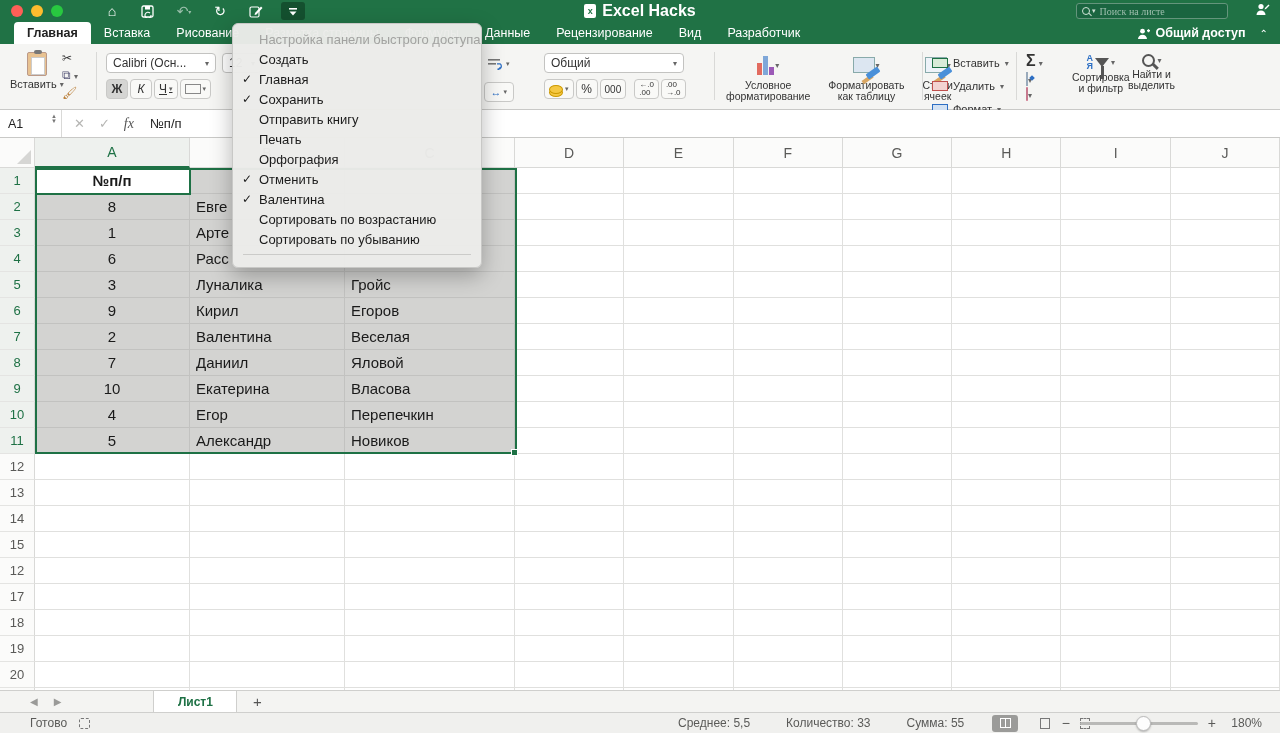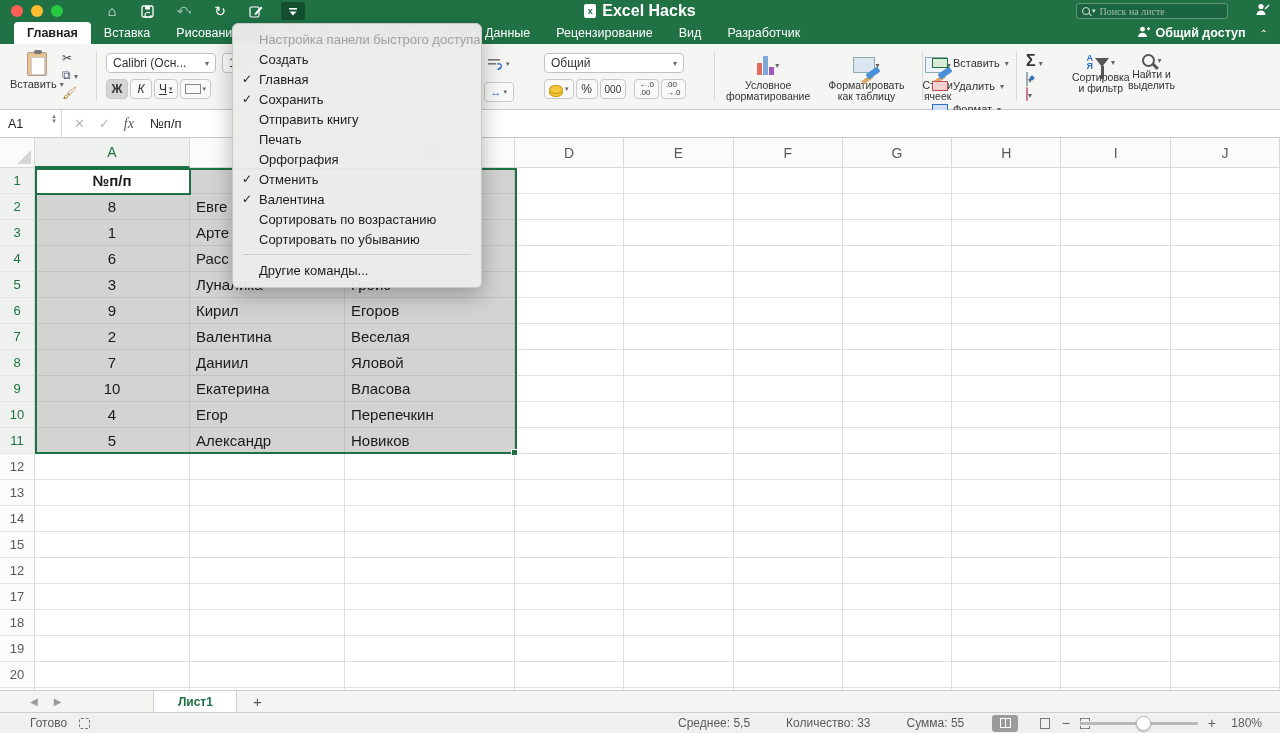--- a/index.html
+++ b/index.html
@@ -34,21 +34,21 @@
   .account { position:absolute; right:10px; top:2px; color:#fff; font-size:13px; }
 
   
   .tabrow { position:absolute; left:0; top:22px; width:1280px; height:22px;
     background:#207245; display:flex; align-items:flex-end; }
   .tabs { display:flex; margin-left:14px; }
   .tab { color:#fff; font-size:12.5px; padding:4px 13px 4px; white-space:nowrap; cursor:default; }
   .tab.active { background:#fff; color:#222; font-weight:bold; border-radius:4px 4px 0 0; }
   .tab-right { position:absolute; right:12px; top:0; height:22px; display:flex;
     align-items:center; gap:14px; color:#fff; font-size:12.5px; }
-  .share { display:flex; align-items:flex-start; gap:5px; font-weight:bold;}
+  .share { display:flex; align-items:flex-end; gap:5px; font-weight:bold;}
   .chev { font-size:10px; }
 
   
   .ribbon { position:absolute; left:0; top:44px; width:1280px; height:66px;
     background:#f5f5f3; border-bottom:1px solid #c9c9c7; font-size:11px; color:#333; }
   .vdiv { position:absolute; top:8px; height:48px; width:1px; background:#d9d9d7; }
   .rgroup { position:absolute; }
   .bigbtn { display:flex; flex-direction:column; align-items:center; gap:2px; cursor:default; }
   .clipboard { width:20px; height:24px; background:#e8c291; border:1px solid #b98; border-radius:2px; position:relative; }
   .clipboard::after { content:""; position:absolute; left:3px; top:4px; width:12px; height:16px; background:#fff; border:1px solid #ccc; }
@@ -739,23 +739,20 @@
       <span class="check">✓</span>
       <span>Валентина</span>
     </div>
     <div class="mitem">
       <span>Сортировать по возрастанию</span>
     </div>
     <div class="mitem">
       <span>Сортировать по убыванию</span>
     </div>
     <div class="msep"></div>
-    <div class="mitem">
-      <span>Другие команды...</span>
-    </div>
   </div>
 
 <div class="sheetbar">
   <div class="snav">
     <span>◀</span>
     <span>▶</span>
   </div>
   <div class="sheettab">Лист1</div>
   <div class="addsheet">+</div>
 </div>

